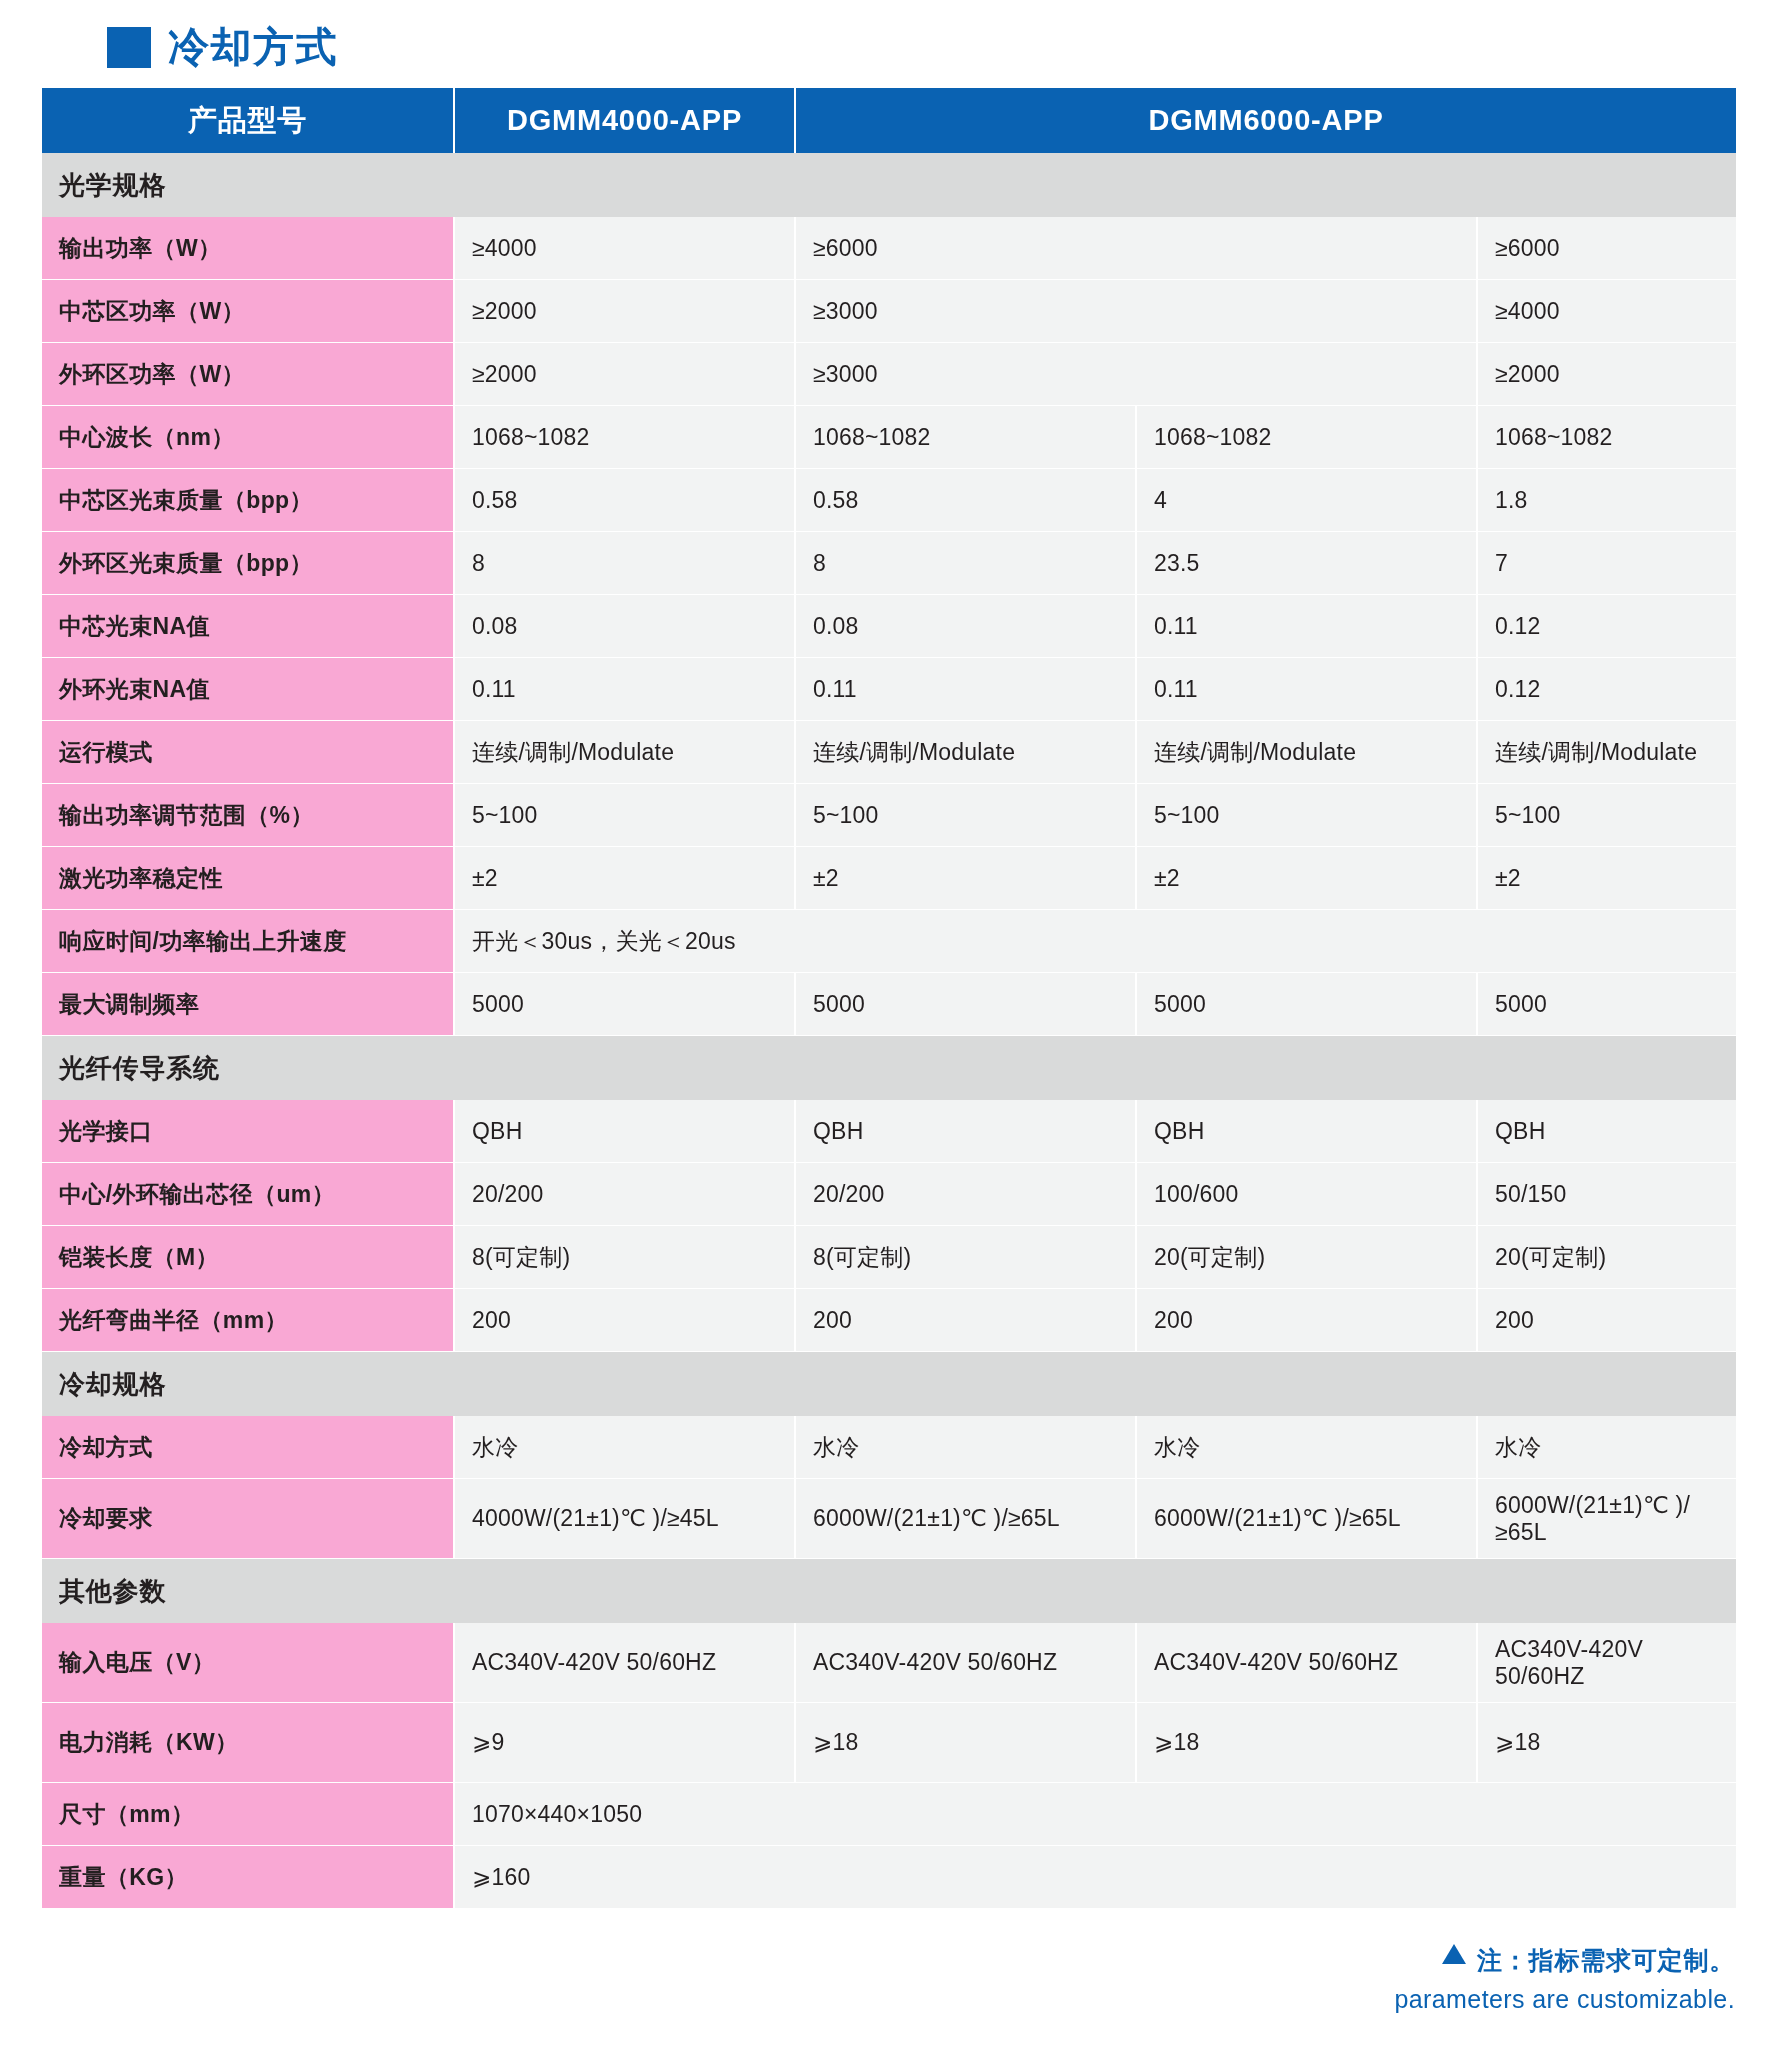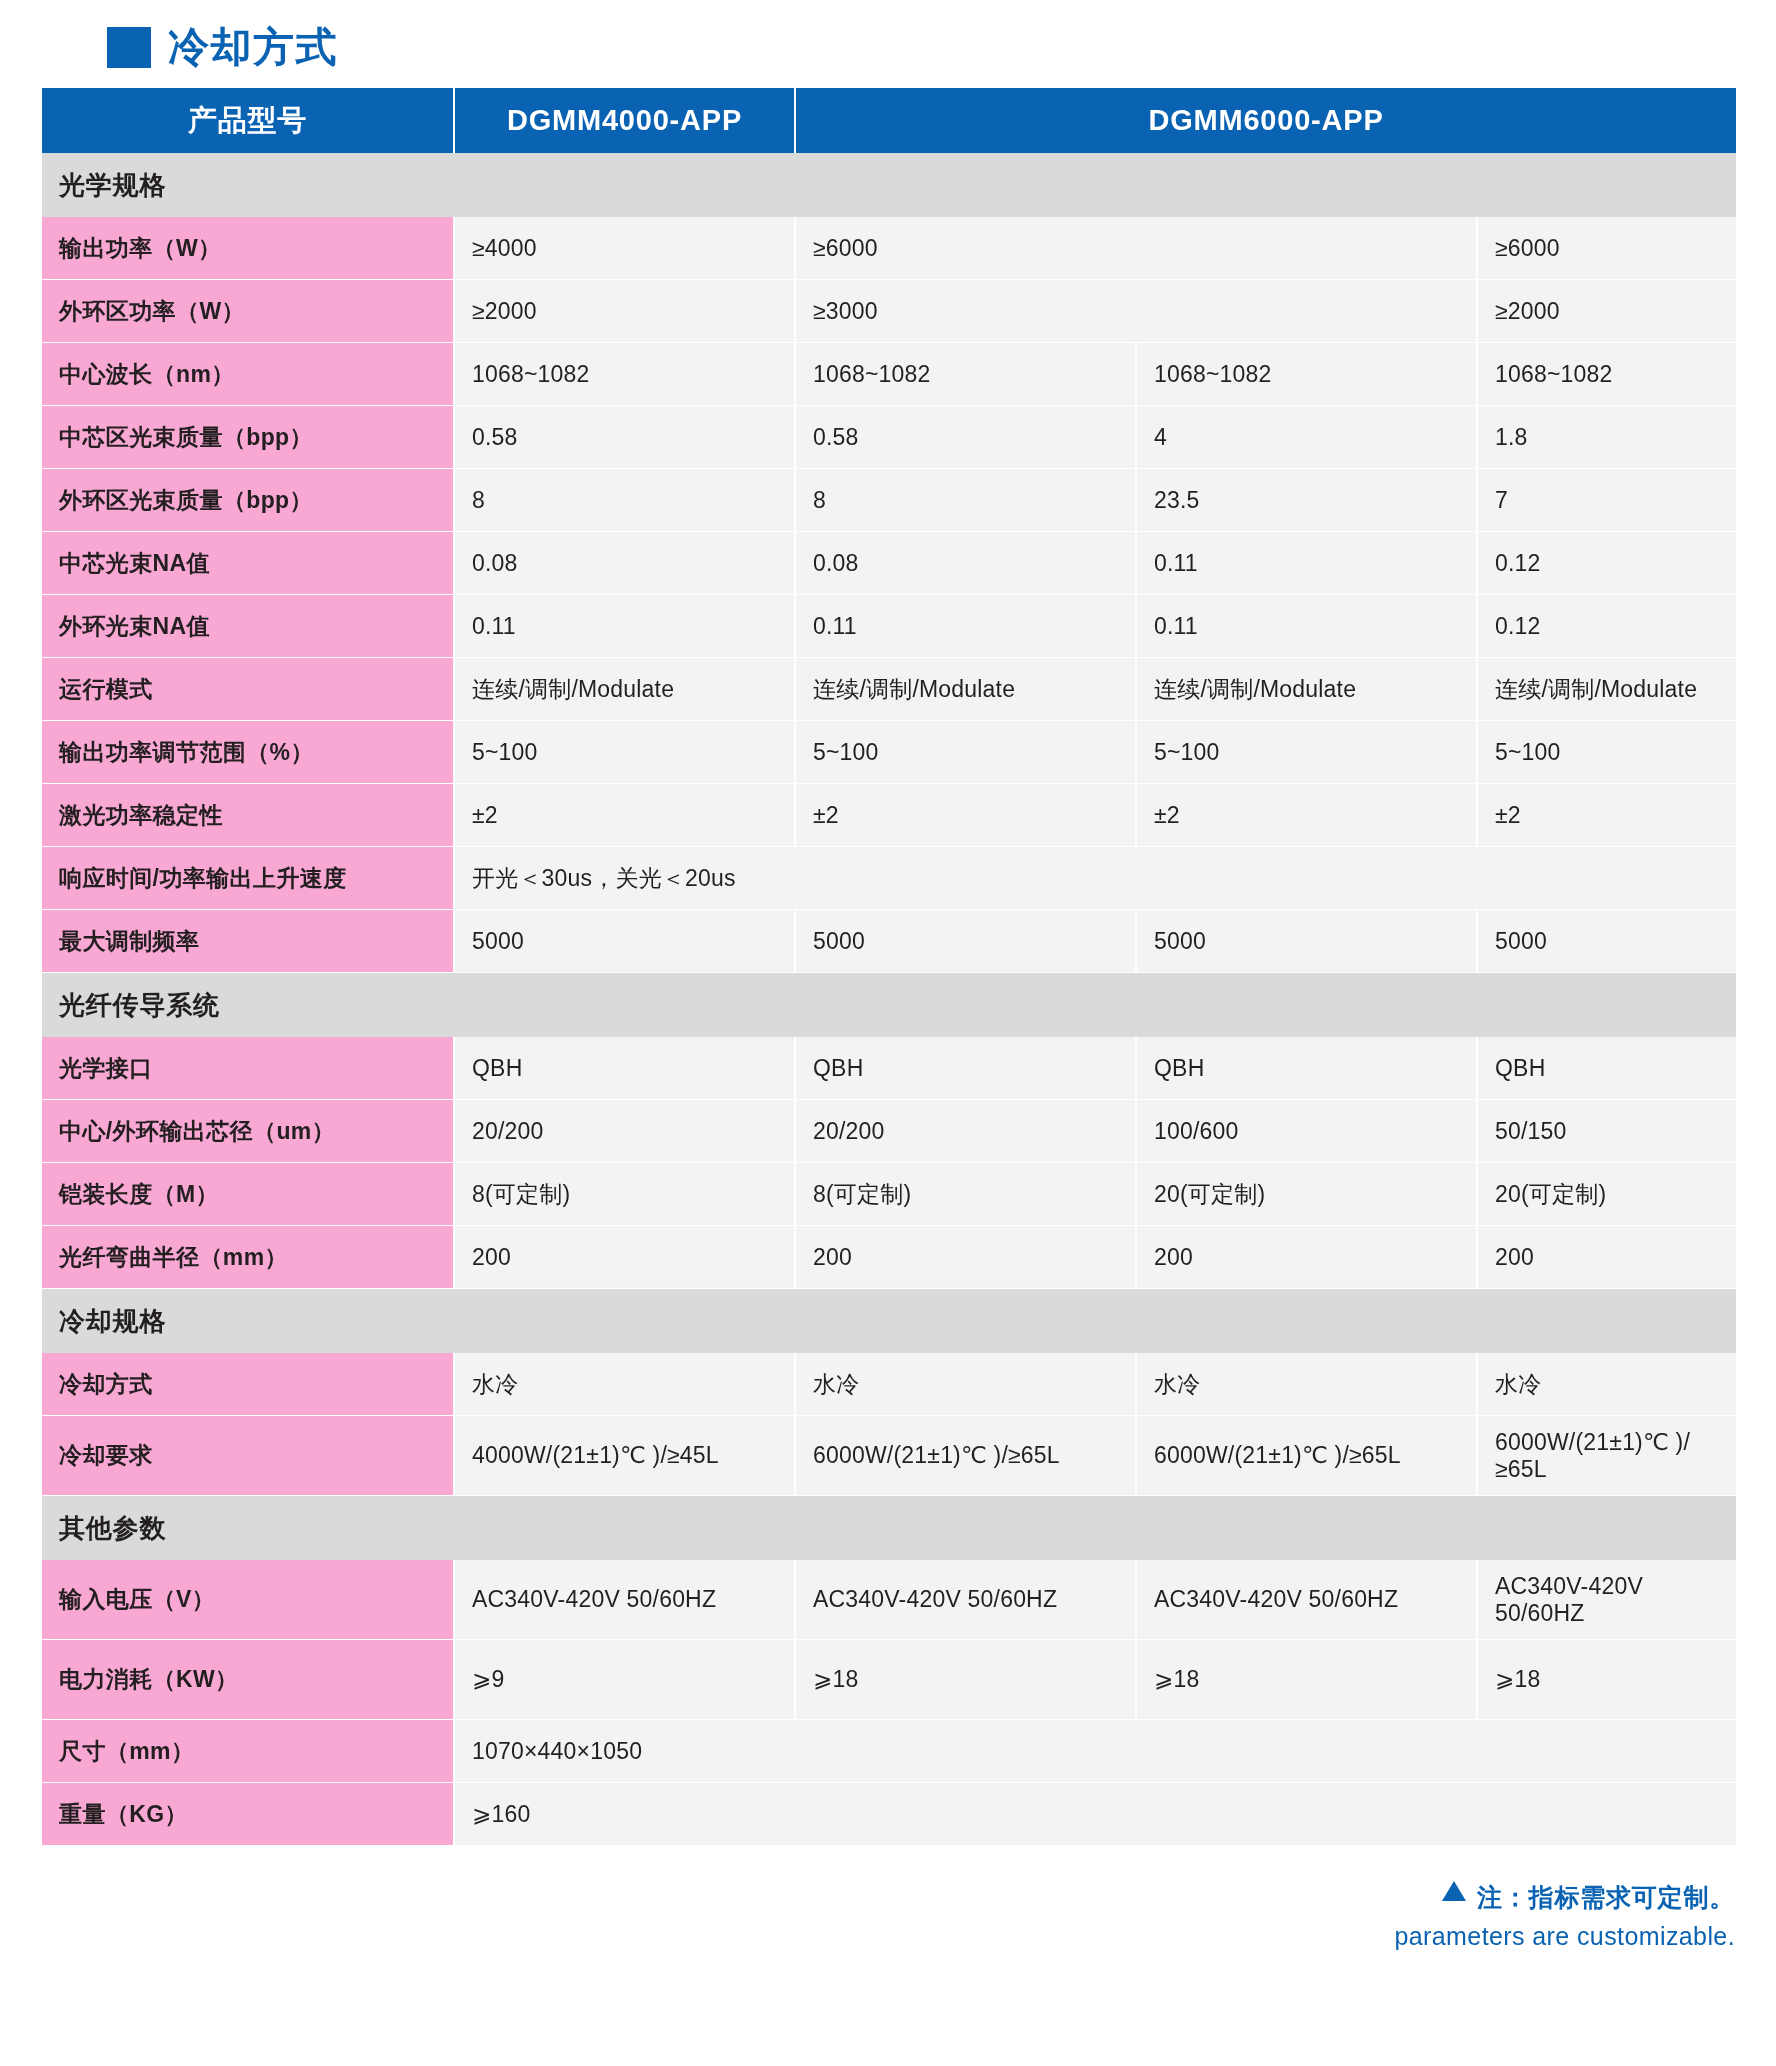--- a/index.html
+++ b/index.html
@@ -163,20 +163,26 @@
         <tr class="section">
           <td colspan="5">光学规格</td>
         </tr>
         <tr class="row">
           <td class="label">输出功率（W）</td>
           <td class="val">≥4000</td>
           <td class="val" colspan="2">≥6000</td>
           <td class="val">≥6000</td>
         </tr>
         <tr class="row">
+          <td class="label">中芯区功率（W）</td>
+          <td class="val">≥2000</td>
+          <td class="val" colspan="2">≥3000</td>
+          <td class="val">≥4000</td>
+        </tr>
+        <tr class="row">
           <td class="label">外环区功率（W）</td>
           <td class="val">≥2000</td>
           <td class="val" colspan="2">≥3000</td>
           <td class="val">≥2000</td>
         </tr>
         <tr class="row">
           <td class="label">中心波长（nm）</td>
           <td class="val">1068~1082</td>
           <td class="val">1068~1082</td>
           <td class="val">1068~1082</td>

